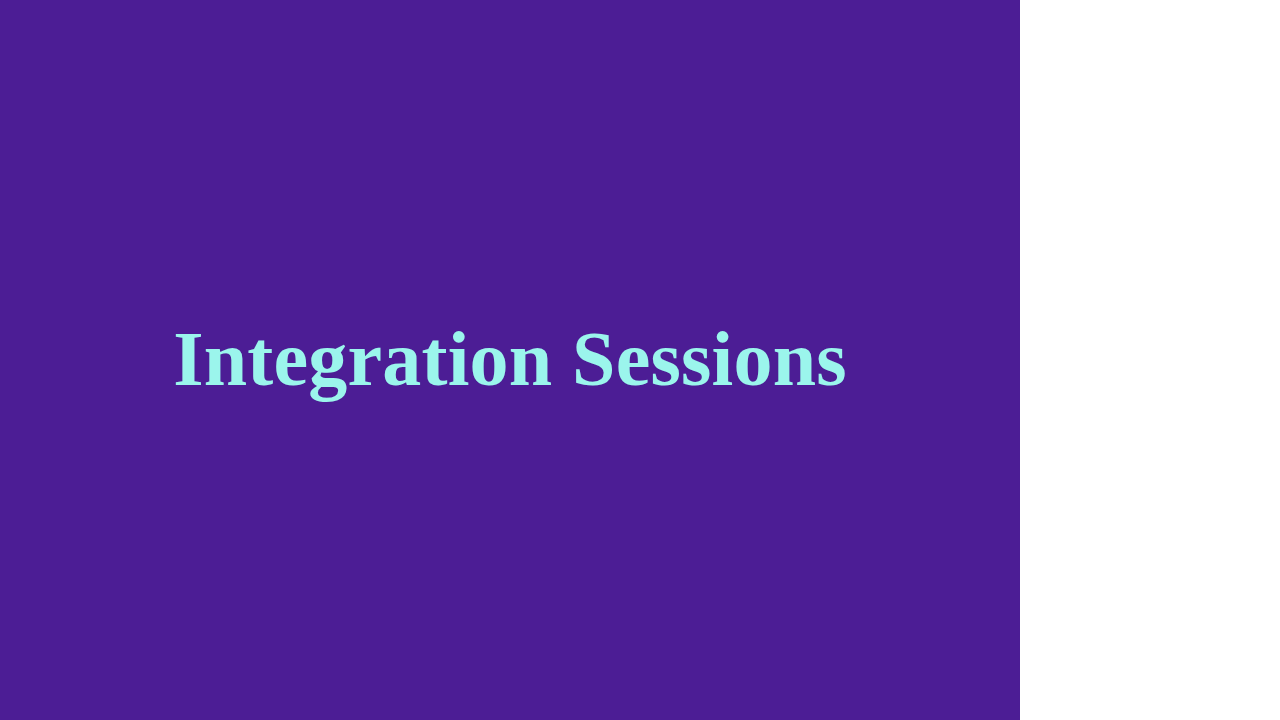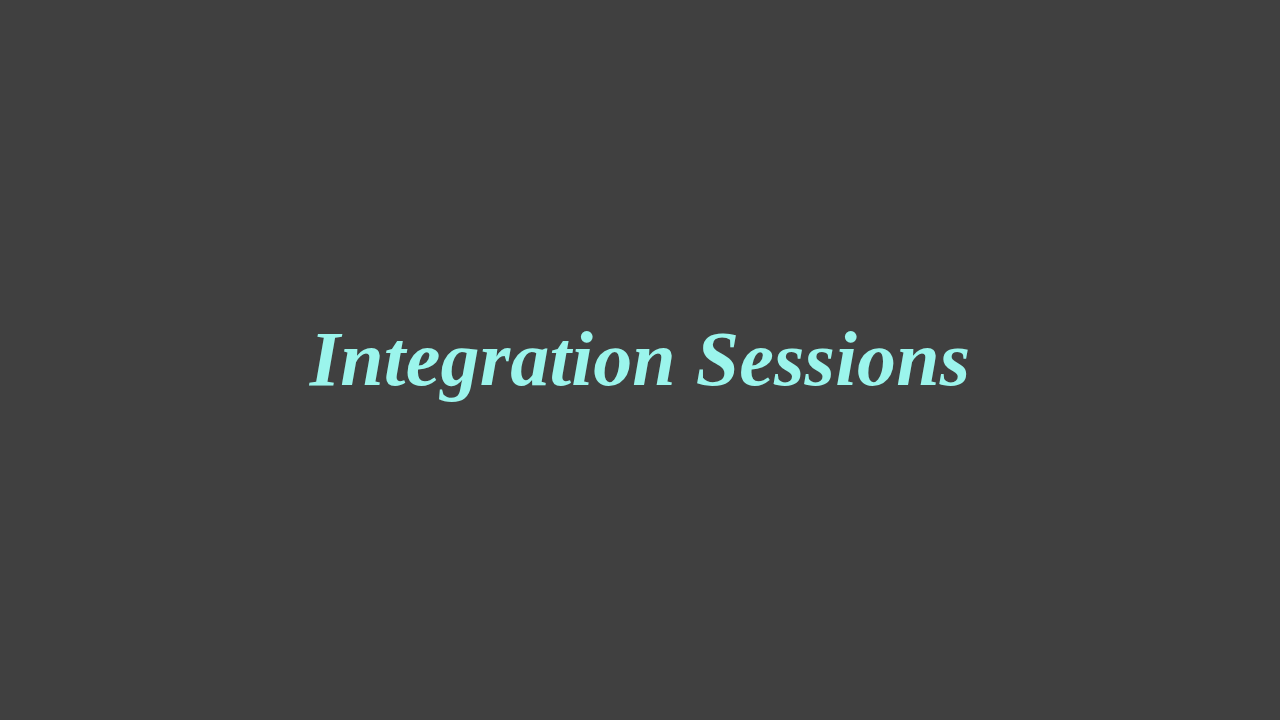--- a/index.html
+++ b/index.html
@@ -10,28 +10,27 @@
 
   body {
     width: 1280px;
     height: 720px;
     overflow: hidden;
     font-family: "Liberation Serif", "DejaVu Serif", serif;
   }
 
   .slide {
     position: relative;
-    width: 1280px;
+    width: 1020px;
     height: 720px;
     box-sizing: border-box;
     display: flex;
     align-items: center;
     justify-content: center;
-    background: #404040;
-    font-style: italic;
+    background: #4c1d95;
   }
 
   .slide-title {
     font-family: "Liberation Serif", "DejaVu Serif", serif;
     font-weight: 700;
     font-size: 78px;
     line-height: 1.15;
     letter-spacing: 0.2px;
     color: #9BF5EC;
     text-align: center;

